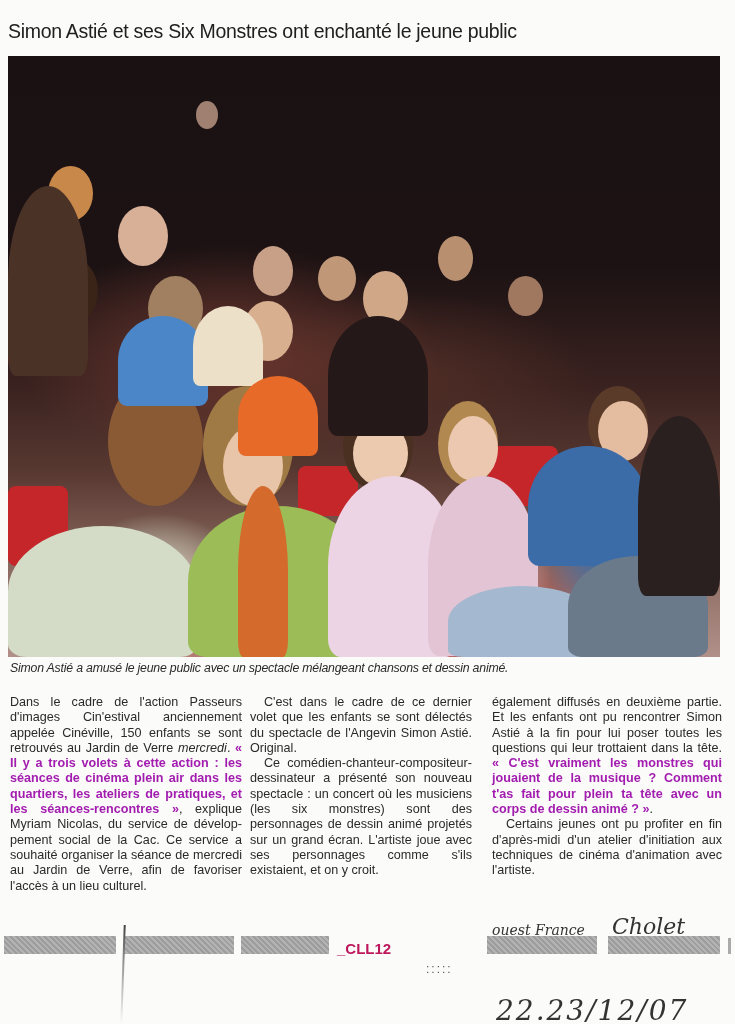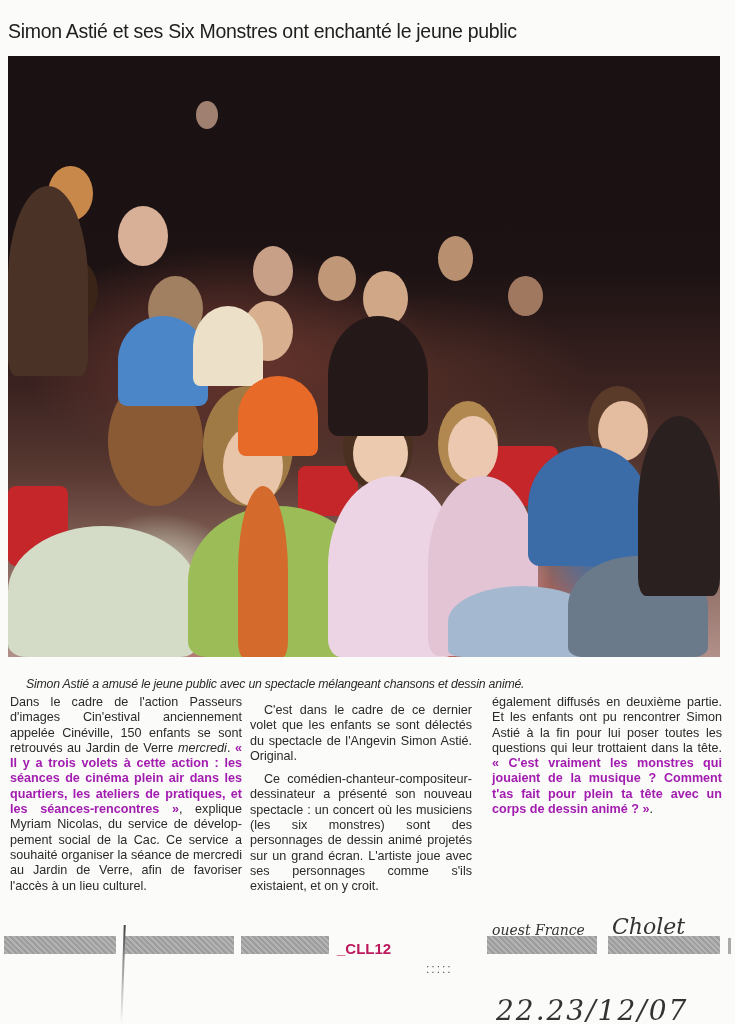--- a/index.html
+++ b/index.html
@@ -34,29 +34,29 @@
   }
   .photo .seat {
     position: absolute; background: #c4262a; border-radius: 8px;
   }
   .photo .head {
     position: absolute; border-radius: 50%;
   }
   .caption {
     position: absolute; left: 10px; top: 661px;
     font-size: 12.3px; font-style: italic; color: #2a2a2a;
-    letter-spacing: -0.2px; margin: 16px;
+    letter-spacing: -0.2px; margin: 0;
   }
   .col {
     position: absolute; top: 695px; width: 232px;
     font-size: 12.6px; line-height: 15.3px; color: #2a2a2a;
     text-align: justify; hyphens: manual;
   }
   .col p { margin: 0; }
-  .col p.indent { text-indent: 14px; margin-top: 8px; }
+  .col p.indent { text-indent: 14px; }
   .col .b { font-weight: bold; color: #a21caf; }
   .col .i { font-style: italic; }
   .col1 { left: 10px; }
   .col2 { left: 250px; width: 222px; }
   .col3 { left: 492px; width: 230px; }
   .bar {
     position: absolute; top: 936px; height: 18px;
     background: repeating-linear-gradient(45deg, #9d9d9d 0 2px, #b3b3b3 2px 4px);
   }
   .code {
@@ -137,20 +137,21 @@
   <p><span>Dans le cadre de l'action Passeurs d'images Cin'estival anciennement appelée Cinéville, 150 enfants se sont retrouvés au Jardin de Verre </span><span class="i">mercredi</span><span>. </span><span class="b">« Il y a trois volets à cette action : les séances de cinéma plein air dans les quartiers, les a­teliers de pratiques, et les séan­ces-rencontres »</span><span>, explique Myriam Nicolas, du service de dévelop­pement social de la Cac. Ce service a souhaité organiser la séance de mercredi au Jardin de Verre, afin de favoriser l'accès à un lieu culturel.</span></p>
 </div>
 
 <div class="col col2">
   <p class="indent">C'est dans le cadre de ce der­nier volet que les enfants se sont délectés du spectacle de l'Angevin Simon Astié. Original.</p>
   <p class="indent">Ce comédien-chanteur-compo­siteur-dessinateur a présenté son nouveau spectacle : un concert où les musiciens (les six monstres) sont des personnages de dessin a­nimé projetés sur un grand écran. L'artiste joue avec ses person­nages comme s'ils existaient, et on y croit.</p>
 </div>
 
 <div class="col col3">
   <p><span>également diffusés en deuxième partie. Et les enfants ont pu ren­contrer Simon Astié à la fin pour lui poser toutes les questions qui leur trottaient dans la tête. </span><span class="b">« C'est vraiment les monstres qui jouaient de la musique ? Comment t'as fait pour plein ta tête avec un corps de dessin animé ? »</span><span>.</span></p>
+  <p class="indent">Certains jeunes ont pu profiter en fin d'après-midi d'un atelier d'i­nitiation aux techniques de cinéma d'animation avec l'artiste.</p>
 </div>
 
 <div class="bar" style="left:4px;width:112px;"></div>
 <div class="bar" style="left:124px;width:110px;"></div>
 <div class="bar" style="left:241px;width:88px;"></div>
 <p class="code" style="left:337px;top:940px;">_CLL12</p>
 <div class="bar" style="left:487px;width:110px;"></div>
 <div class="bar" style="left:608px;width:112px;"></div>
 <div class="edge-mark"></div>
 

